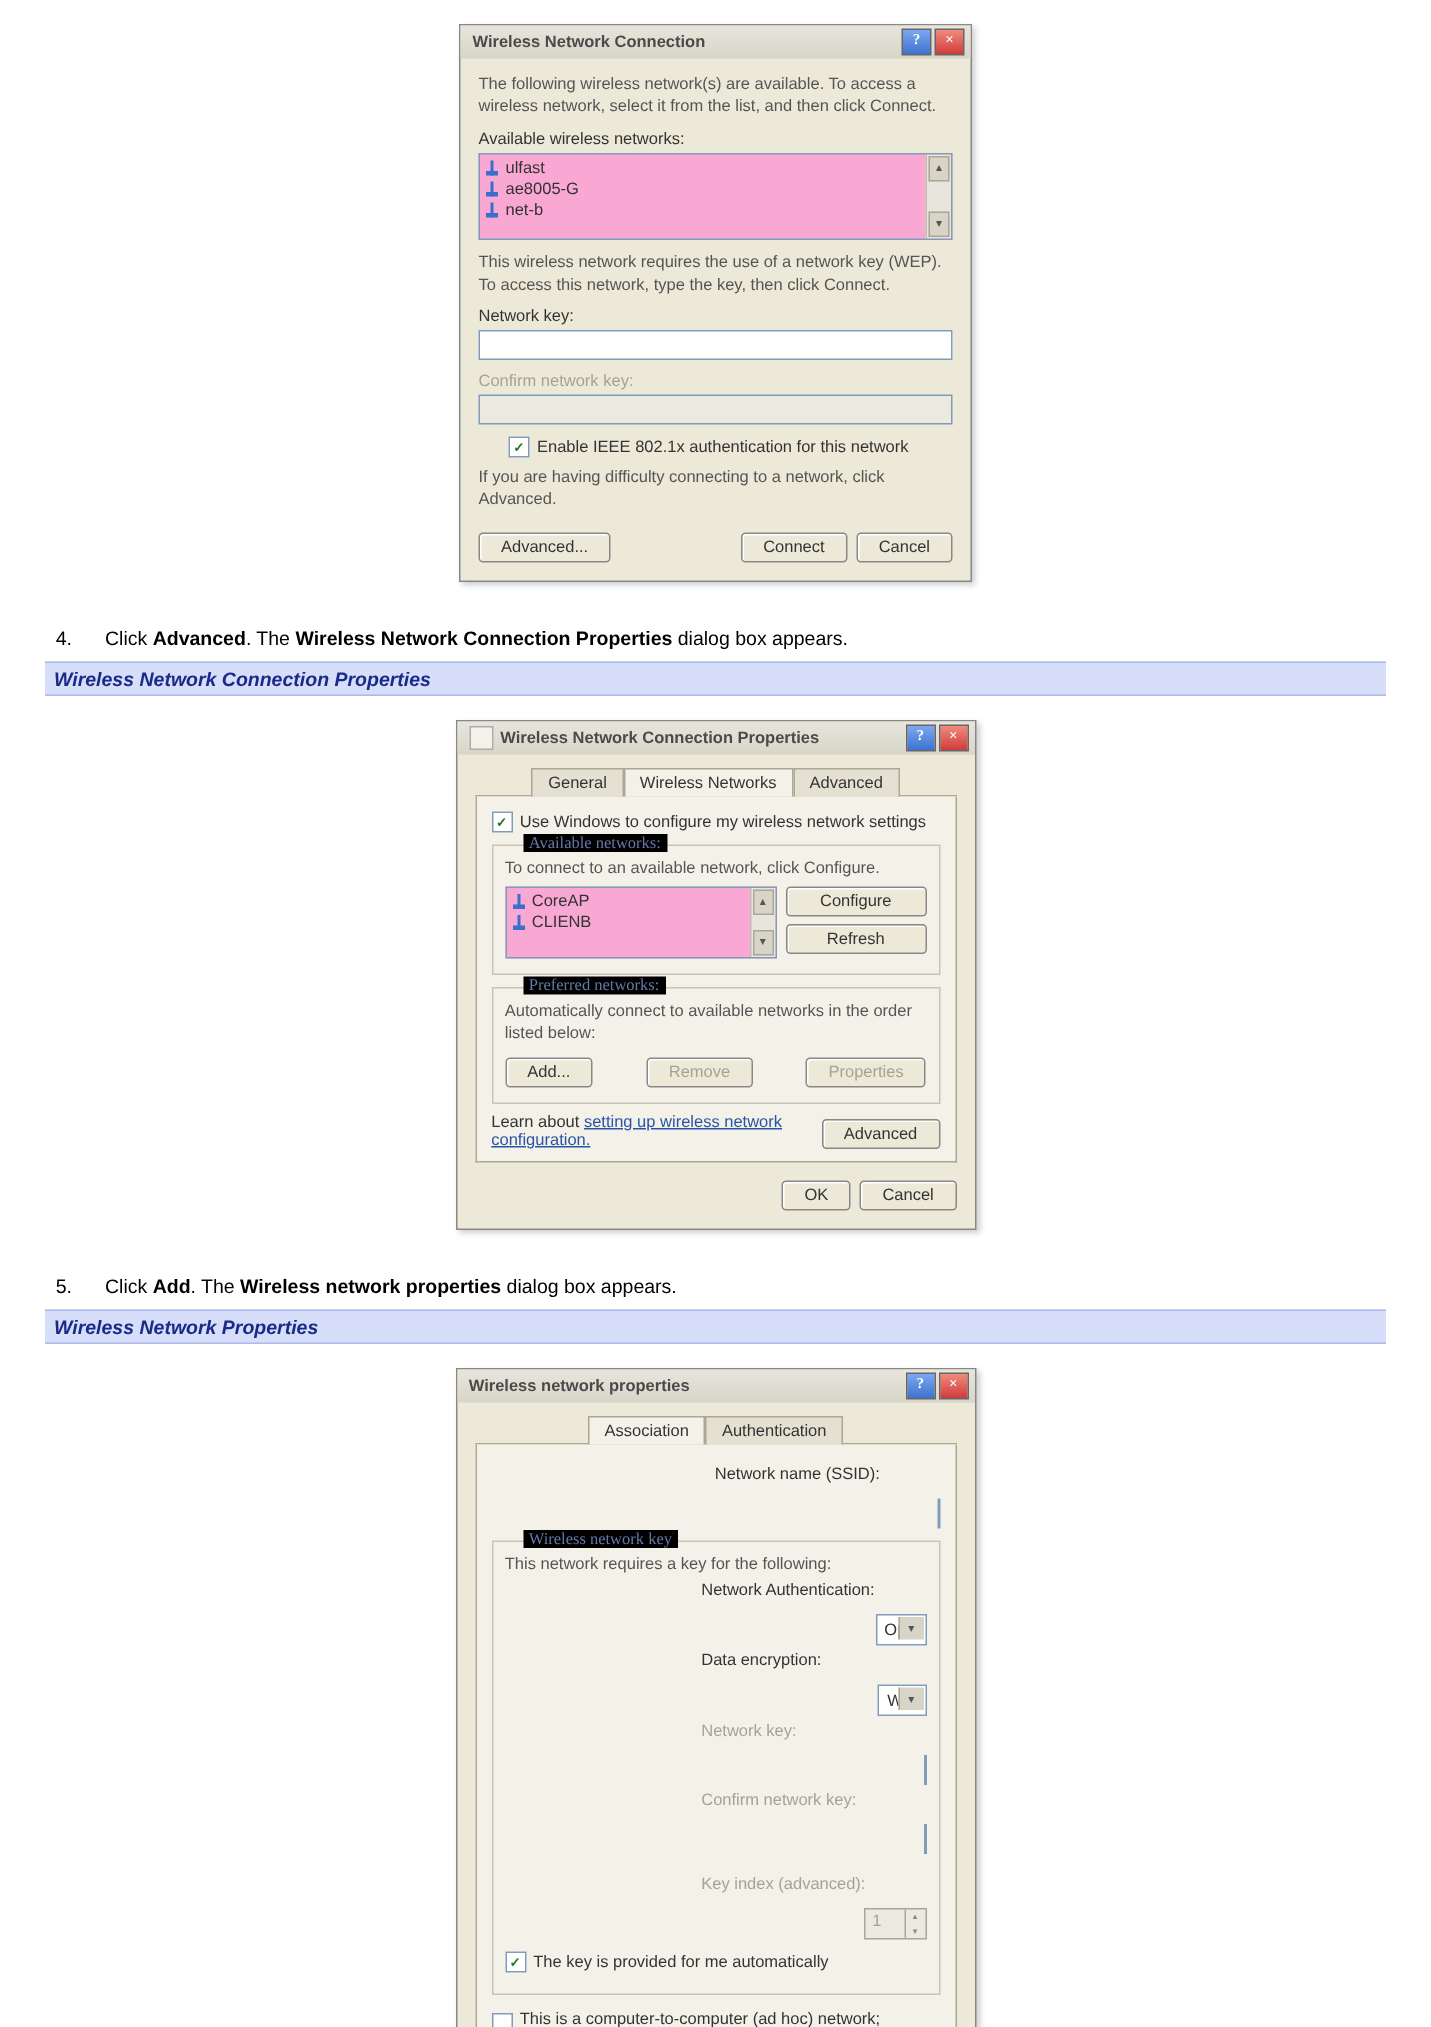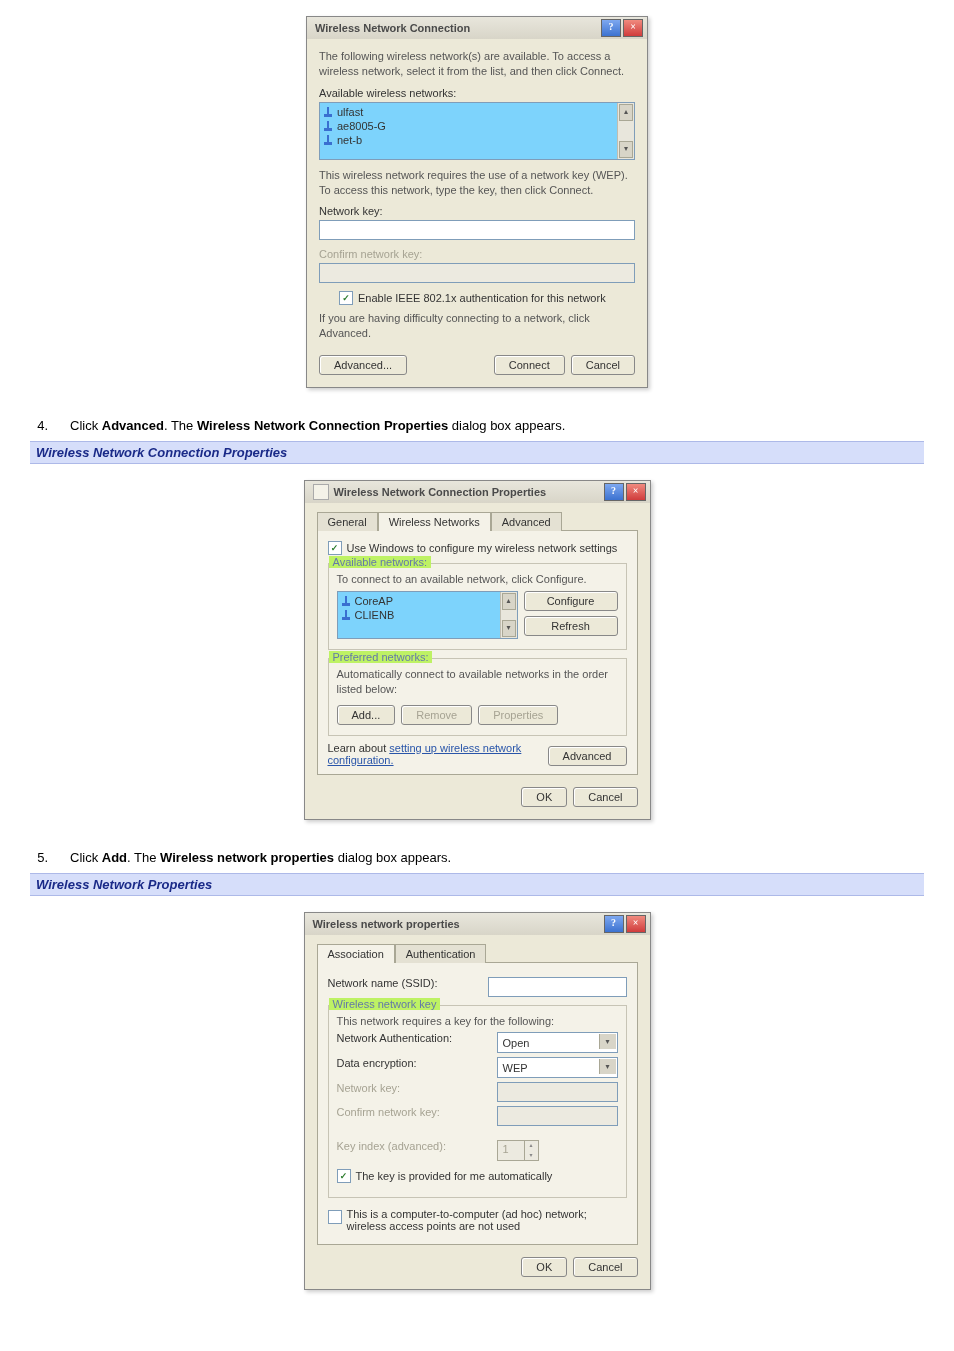--- a/index.html
+++ b/index.html
@@ -53,21 +53,21 @@
     font-family: Tahoma;
   }
   .winbtn.help { background: linear-gradient(#7ea8f0,#3c72d0); color:#fff; font-weight:bold;}
   .winbtn.close { background: linear-gradient(#f08a7e,#d03c3c); color:#fff; font-weight:bold;}
   .dialog-body {
     padding: 10px 12px 12px 12px;
   }
   .xp-text { color:#555; line-height: 1.35; }
   .label { margin: 8px 0 3px 0; }
   .listbox {
-    background: #7dd3fc;
+    background: #f9a8d4;
     border: 1px solid #7f9db9;
     height: 56px;
     overflow: hidden;
     display: flex;
   }
   .listbox .items { flex: 1; padding: 2px 0; }
   .listbox .items .item {
     padding: 1px 4px;
     display: flex;
     align-items: center;
@@ -133,20 +133,21 @@
     color: #333;
     box-shadow: inset 1px 1px 0 #fff;
   }
   .btn.disabled { color:#a6a393; }
   
   .tabs {
     display:flex;
     gap:0;
     margin-top:4px;
     border-bottom: 1px solid #a9a795;
+    justify-content: center;
   }
   .tab {
     padding: 3px 10px;
     border: 1px solid #a9a795;
     border-bottom: none;
     background: #e4e1d3;
     position: relative;
     top: 1px;
     font-size: 11px;
   }
@@ -161,32 +162,33 @@
   }
   .groupbox {
     border: 1px solid #c7c4b5;
     margin: 8px 0 4px 0;
     padding: 8px 8px 10px 8px;
     position: relative;
   }
   .groupbox .legend {
     position: absolute;
     top: -8px;
-    left: 0;
-    background: #bef264;
+    left: 20px;
+    background: #000000;
     padding: 0 4px;
     font-size: 11px;
     color: #6479a8;
+    font-family: Liberation Serif, serif;
   }
   .side-btns {
     display:flex; flex-direction:column; gap:5px; margin-left:6px;
   }
   .linklike { color:#2955a9; text-decoration: underline; }
   .kv-row {
-    display:flex; align-items:flex-start; gap:10px; margin:4px 0;
+    display:flex; align-items:flex-end; gap:10px; margin:4px 0;flex-direction:column;
   }
   .kv-row .k { width: 150px; }
   .kv-row .v { flex:1; }
   .select {
     height: 19px;
     border:1px solid #7f9db9;
     background: #fff;
     display:flex;
     align-items:center;
     padding-left:5px;
@@ -334,21 +336,21 @@
               <div class="side-btns">
                 <span class="btn" style="width:64px;text-align:center;">Configure</span>
                 <span class="btn" style="width:64px;text-align:center;">Refresh</span>
               </div>
             </div>
           </div>
 
           <div class="groupbox">
             <span class="legend">Preferred networks:</span>
             <div class="xp-text">Automatically connect to available networks in the order listed below:</div>
-            <div class="btn-row" style="margin-top:8px;">
+            <div class="btn-row" style="margin-top:8px;justify-content:space-between;">
               <span class="btn">Add...</span>
               <span class="btn disabled">Remove</span>
               <span class="btn disabled">Properties</span>
             </div>
           </div>
 
           <div style="display:flex; align-items:flex-end; margin-top:6px;">
             <div style="flex:1; font-size:11px;">
               <span>Learn about </span><span class="linklike">setting up wireless network configuration.</span>
             </div>

